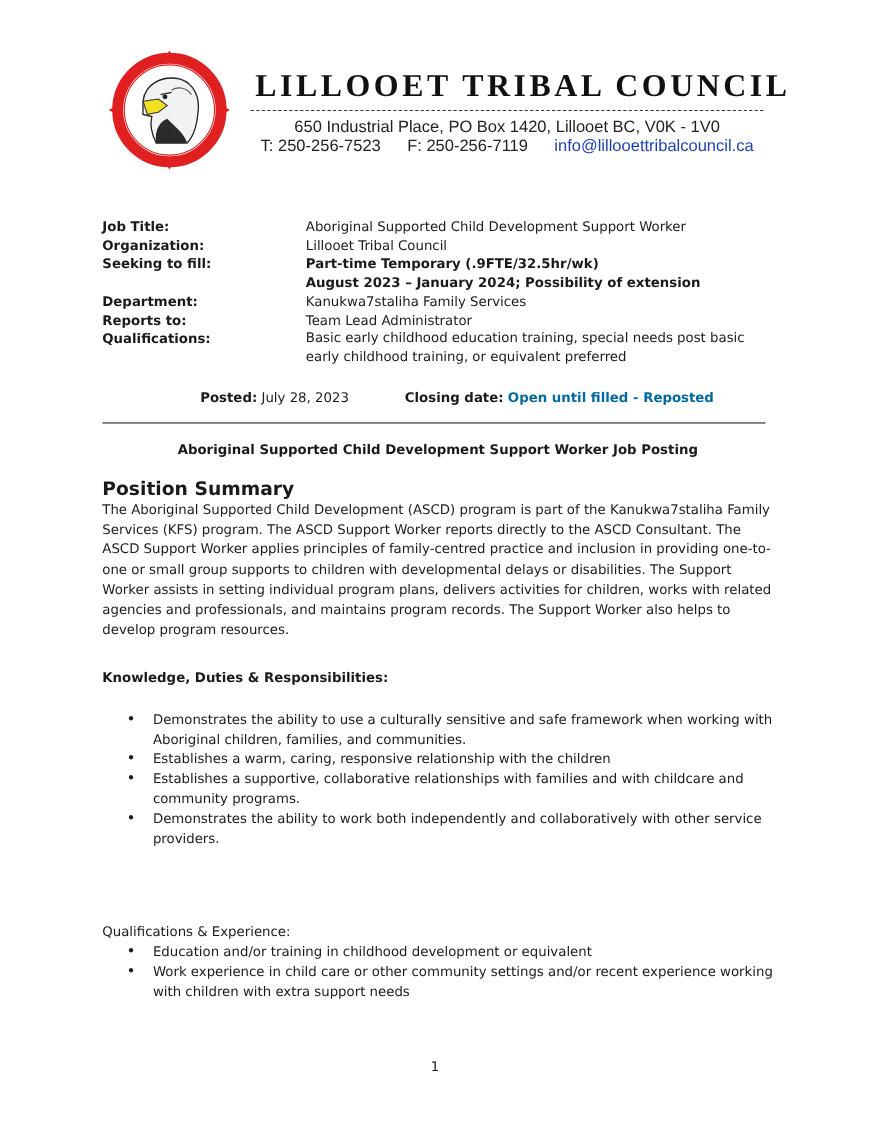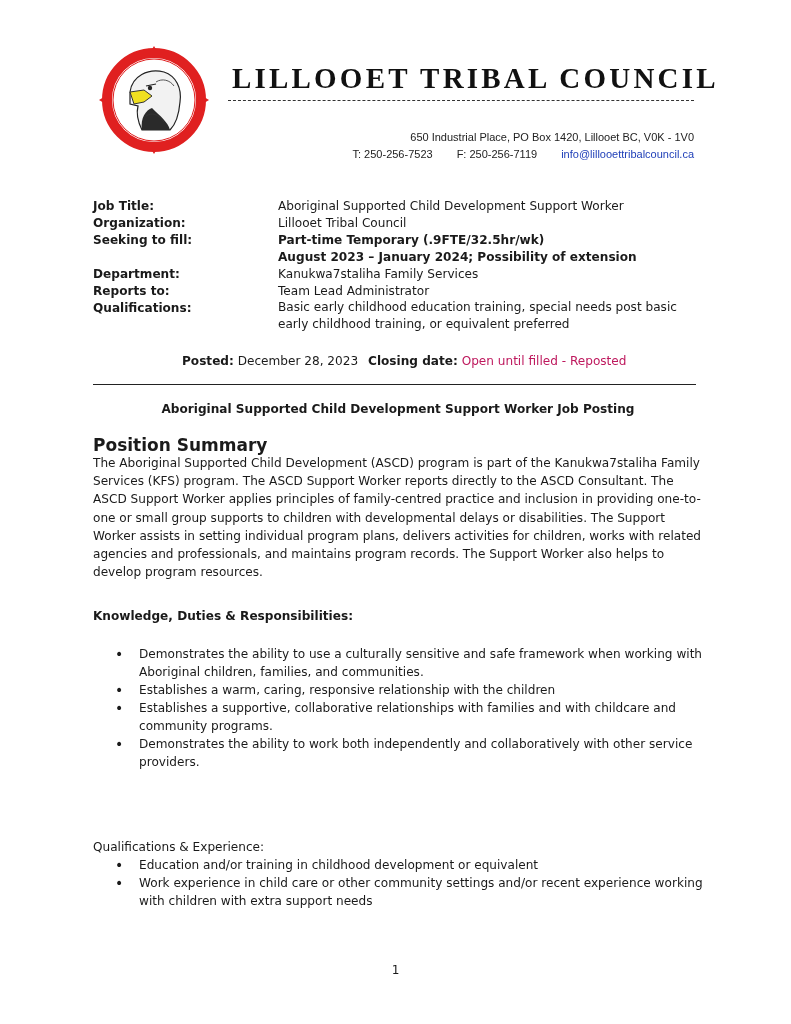--- a/index.html
+++ b/index.html
@@ -1,33 +1,33 @@
 <!DOCTYPE html>
 <html><head>
 <meta charset="utf-8">
 <style>
   html, body { margin: 0; padding: 0; background: #ffffff; }
   body { width: 791px; height: 1024px; position: relative; overflow: hidden; font-family: "Liberation Sans", sans-serif; color: #1a1a1a; }
   .abs { position: absolute; }
   .logo { left: 86px; top: 46px; width: 136px; height: 108px; }
   .org-title { left: 232px; top: 62px; font-family: "Liberation Serif", serif; font-weight: bold; font-size: 29px; letter-spacing: 3.2px; color: #111; white-space: nowrap; }
   .dash-line { left: 228px; top: 100px; width: 466px; height: 0; border-top: 1.5px dashed #333; }
-  .addr { left: 228px; width: 466px; text-align: right; font-size: 11px; color: #222; white-space: nowrap; margin-top: 24px; }
+  .addr { left: 228px; width: 466px; text-align: center; font-size: 15px; color: #222; white-space: nowrap; }
   .addr1 { top: 107px; }
   .addr2 { top: 124px; word-spacing: 0; }
   .addr2 .sp { display: inline-block; width: 24px; }
   .addr2 a { color: #1f3fb8; }
   .doc { font-family: "DejaVu Sans", sans-serif; font-size: 12.1px; line-height: 18px; color: #1a1a1a; }
   .meta-row { position: absolute; left: 93px; width: 610px; }
   .meta-label { position: absolute; left: 0; font-weight: bold; }
   .meta-value { position: absolute; left: 185px; width: 425px; }
   .bold { font-weight: bold; }
   .posted { top: 352px; left: 182px; }
   .closing { top: 352px; left: 368px; }
-  .red { color: #be185d; font-weight: normal; }
+  .red { color: #0369a1; font-weight: bold; }
   .rule { left: 93px; top: 384px; width: 603px; height: 0; border-top: 1.4px solid #222; }
   .posting-title { top: 400px; left: 93px; width: 610px; text-align: center; font-weight: bold; }
   .section-head { font-weight: bold; font-size: 17px; }
   .para { left: 93px; width: 610px; }
   ul.bullets { margin: 0; padding: 0; list-style: none; }
   ul.bullets li { position: relative; padding-left: 46px; }
   ul.bullets li::before { content: "\2022"; position: absolute; left: 22px; top: 0; font-size: 14px; }
   .page-num { left: 0; width: 791px; text-align: center; top: 961px; }
 </style>
 </head>
@@ -84,21 +84,21 @@
     <span class="meta-label">Reports to:</span>
     <span class="meta-value">Team Lead Administrator</span>
   </div>
   <div class="meta-row" style="top:299px;">
     <span class="meta-label">Qualifications:</span>
     <span class="meta-value" style="line-height:17px;">Basic early childhood education training, special needs post basic early childhood training, or equivalent preferred</span>
   </div>
 
   <div class="abs posted">
     <span class="bold">Posted:</span>
-    <span>December 28, 2023</span>
+    <span>July 28, 2023</span>
   </div>
   <div class="abs closing">
     <span class="bold">Closing date:</span>
     <span class="red">Open until filled - Reposted</span>
   </div>
   <div class="abs rule"></div>
 
   <div class="abs posting-title">Aboriginal Supported Child Development Support Worker Job Posting</div>
 
   <div class="abs para" style="top:436px;">

